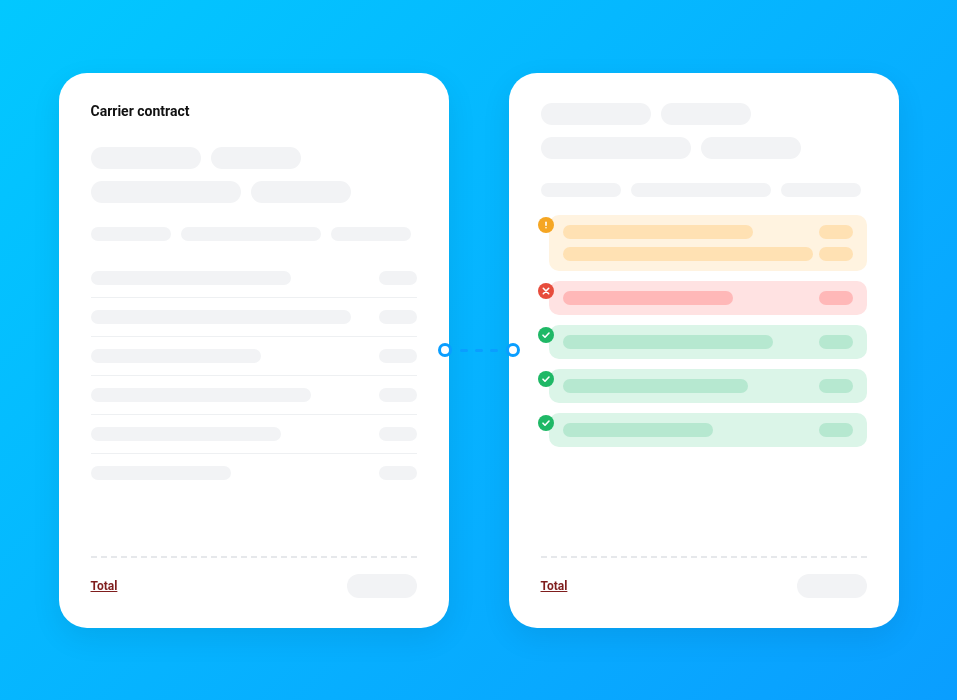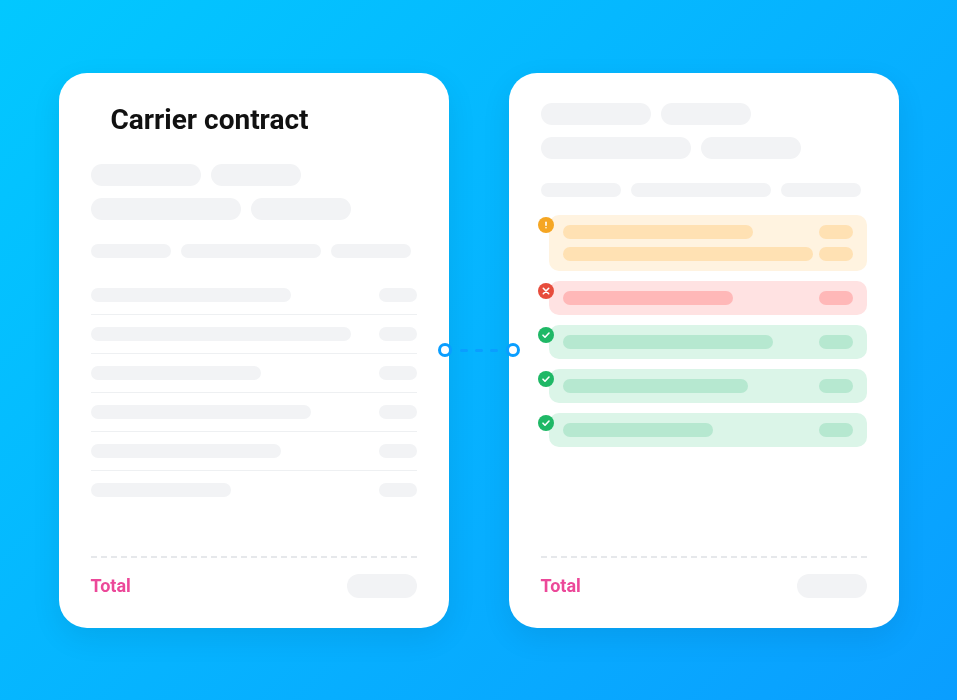--- a/index.html
+++ b/index.html
@@ -22,25 +22,24 @@
     width: 390px;
     height: 555px;
     background: #fff;
     border-radius: 28px;
     padding: 30px 32px 30px 32px;
     display: flex;
     flex-direction: column;
     box-shadow: 0 10px 30px rgba(0,0,0,0.08);
   }
   .card-title {
-    font-size: 28px;
+    font-size: 14px;
     font-weight: 700;
     color: #111;
     margin-bottom: 28px;
-    margin-left: 20px;
   }
   .skel-row { display: flex; gap: 10px; margin-bottom: 12px; }
   .skel {
     height: 18px;
     background: #f2f3f5;
     border-radius: 9px;
   }
   .skel.h22 { height: 22px; border-radius: 11px; }
   .skel.h14 { height: 14px; border-radius: 7px; }
   .list {
@@ -96,23 +95,24 @@
     border: none;
     border-top: 2px dashed #e6e8eb;
     margin: 16px 0;
   }
   .total-row {
     display: flex;
     align-items: center;
     justify-content: space-between;
   }
   .total-label {
-    font-size: 18px;
+    font-size: 12px;
     font-weight: 700;
-    color: #ec4899;
+    color: #7f1d1d;
+    text-decoration: underline;
   }
   .total-skel {
     width: 70px; height: 24px; border-radius: 12px; background: #f2f3f5;
   }
 
   
   .connector {
     position: absolute;
     left: 50%;
     top: 50%;

